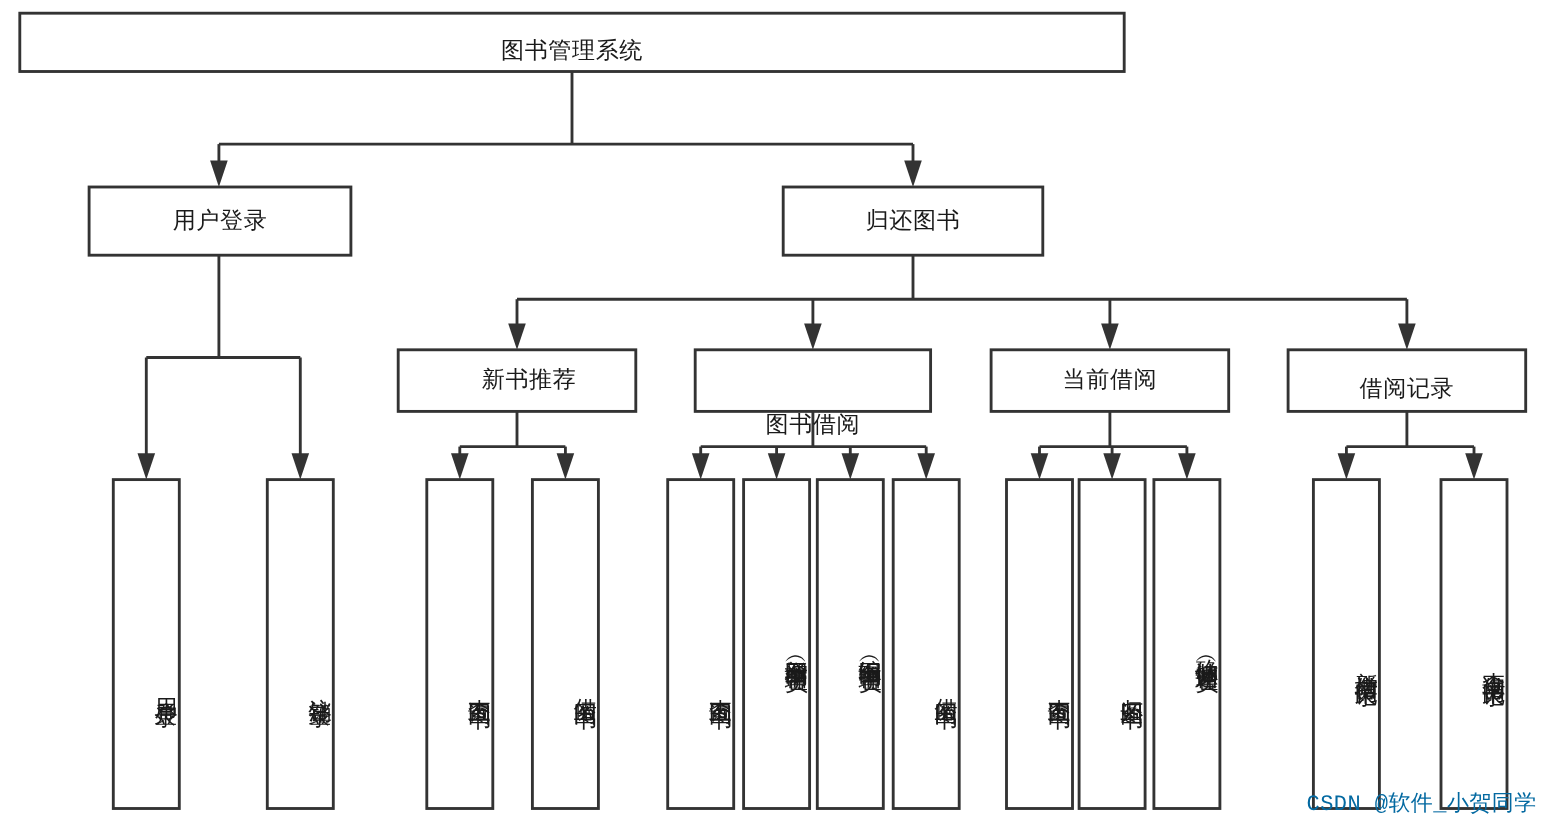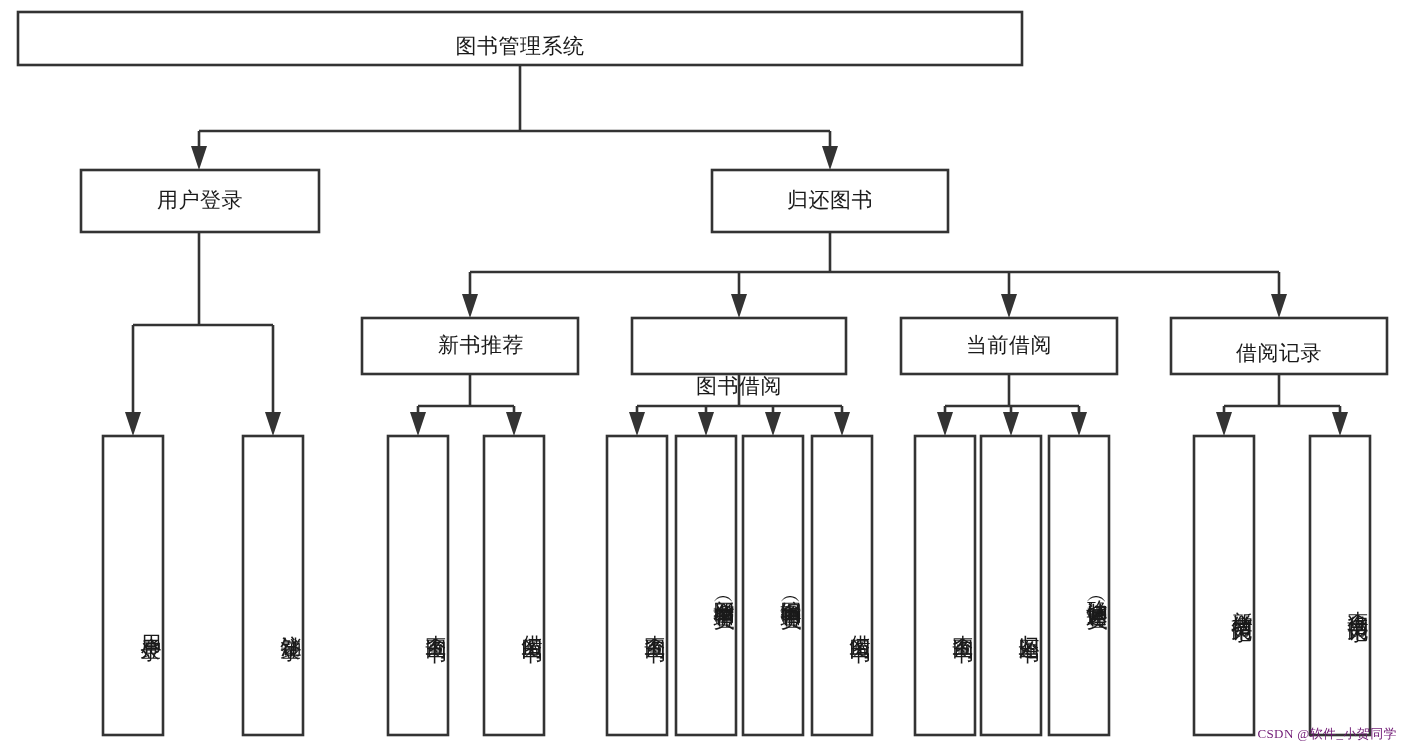--- a/index.html
+++ b/index.html
@@ -66,23 +66,23 @@
     padding-top: 6px;
   }
   .label-v.tall {
     padding-top: 4px;
     letter-spacing: 1.5px;
   }
   .watermark {
     position: absolute;
     right: 8px;
     bottom: 4px;
-    font-size: 13px;
-    color: #701a75;
-    font-family: Liberation Serif, serif;
+    font-size: 20px;
+    color: #0369a1;
+    font-family: Liberation Mono, monospace;
     white-space: nowrap;
     letter-spacing: 0.4px;
   }
 </style>
 </head>
 <body>
 
 <div id="canvas-wrap">
 
   <svg class="diagram" viewBox="0 0 1405 747">

